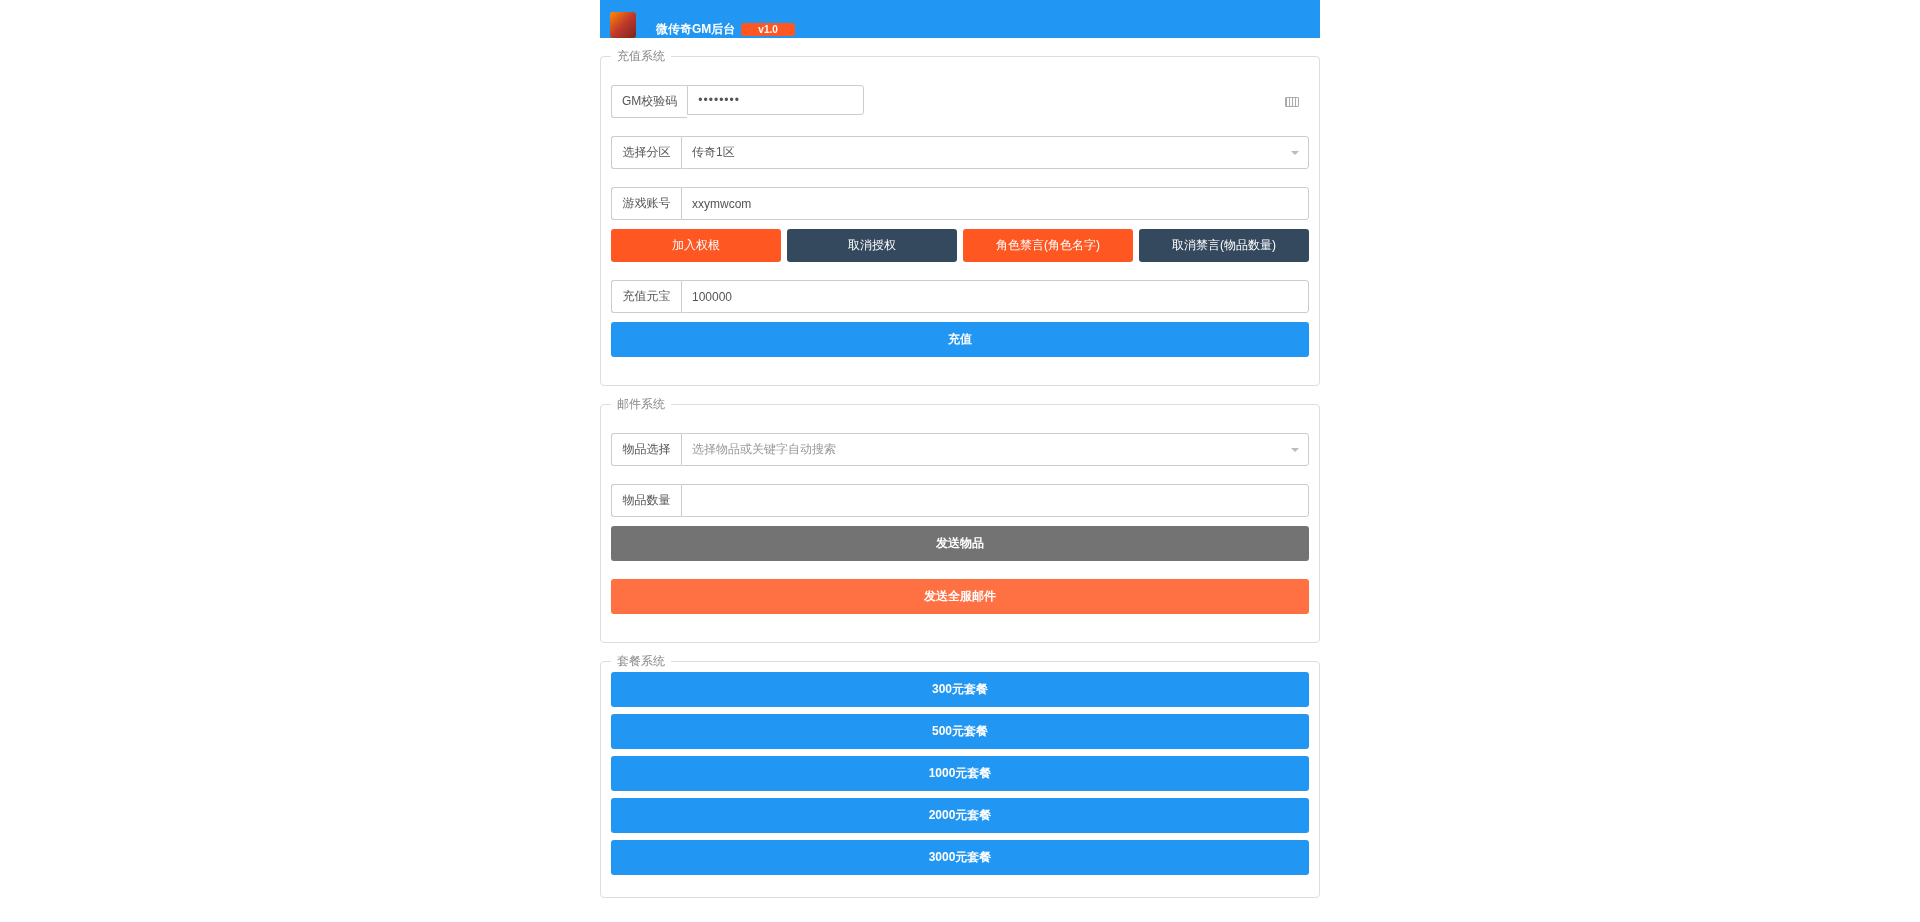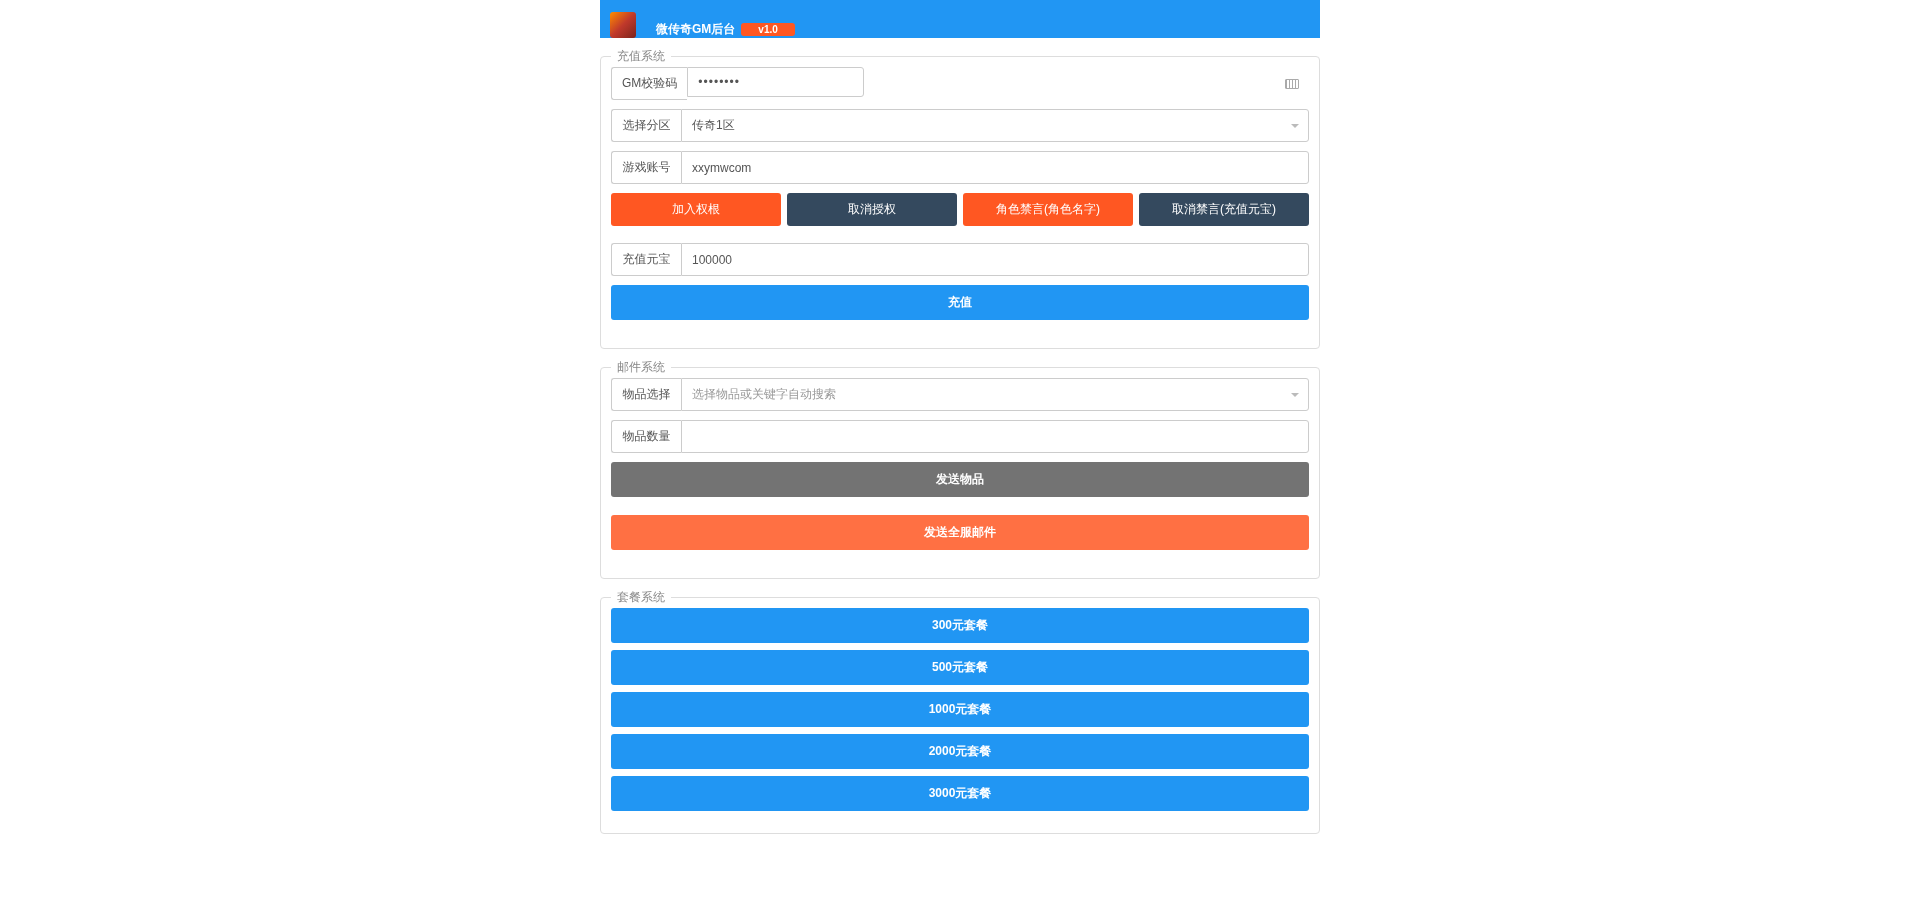--- a/index.html
+++ b/index.html
@@ -56,20 +56,21 @@
       top: -9px;
       left: 10px;
       background: #fff;
       padding: 0 6px;
       color: #888;
       font-size: 12px;
     }
     .input-group {
       display: flex;
       margin-bottom: 9px;
+      margin-top: 18px;
     }
     .input-addon {
       background: #fff;
       border: 1px solid #ccc;
       border-right: none;
       padding: 7px 10px;
       font-size: 12px;
       color: #555;
       min-width: 70px;
       text-align: center;
@@ -200,21 +201,21 @@
 
     <div class="input-group">
       <div class="input-addon">游戏账号</div>
       <input type="text" class="input-field" value="xxymwcom" style="">
     </div>
 
     <div class="btn-row">
       <button class="btn btn-orange">加入权根</button>
       <button class="btn btn-dark">取消授权</button>
       <button class="btn btn-orange">角色禁言(角色名字)</button>
-      <button class="btn btn-dark">取消禁言(充值元宝)</button>
+      <button class="btn btn-dark">取消禁言(物品数量)</button>
     </div>
 
     <div class="input-group">
       <div class="input-addon">充值元宝</div>
       <input type="text" class="input-field" value="100000" style="">
     </div>
 
     <button class="btn-block btn-blue">充值</button>
   </div>
 

